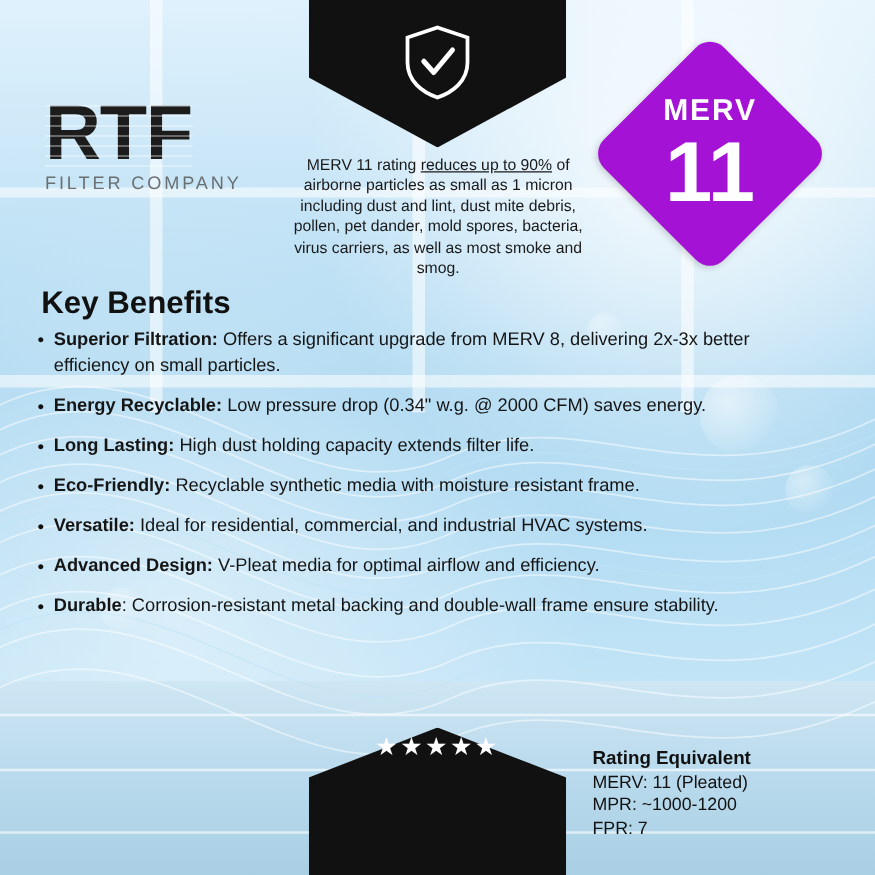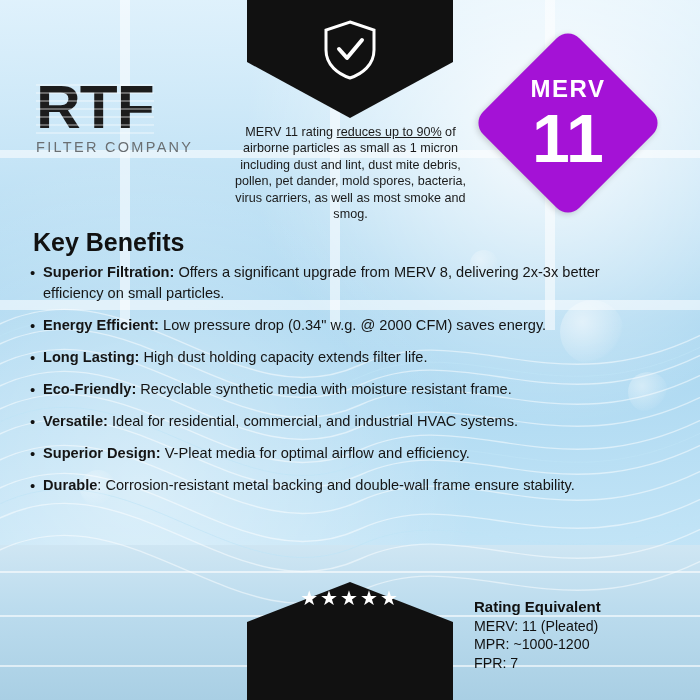--- a/index.html
+++ b/index.html
@@ -345,37 +345,37 @@
 
   <div class="kb-title">Key Benefits</div>
 
   <div class="benefits">
     <div class="benefit">
       <span class="bullet">•</span>
       <span class="b-text"><strong>Superior Filtration:</strong><span> Offers a significant upgrade from MERV 8, delivering 2x-3x better efficiency on small particles.</span></span>
     </div>
     <div class="benefit">
       <span class="bullet">•</span>
-      <span class="b-text"><strong>Energy Efficient:</strong><span> Low pressure drop (0.34" w.g. @ 2000 CFM) saves energy.</span></span>
+      <span class="b-text"><strong>Energy Recyclable:</strong><span> Low pressure drop (0.34" w.g. @ 2000 CFM) saves energy.</span></span>
     </div>
     <div class="benefit">
       <span class="bullet">•</span>
       <span class="b-text"><strong>Long Lasting:</strong><span> High dust holding capacity extends filter life.</span></span>
     </div>
     <div class="benefit">
       <span class="bullet">•</span>
       <span class="b-text"><strong>Eco-Friendly:</strong><span> Recyclable synthetic media with moisture resistant frame.</span></span>
     </div>
     <div class="benefit">
       <span class="bullet">•</span>
       <span class="b-text"><strong>Versatile:</strong><span> Ideal for residential, commercial, and industrial HVAC systems.</span></span>
     </div>
     <div class="benefit">
       <span class="bullet">•</span>
-      <span class="b-text"><strong>Superior Design:</strong><span> V-Pleat media for optimal airflow and efficiency.</span></span>
+      <span class="b-text"><strong>Advanced Design:</strong><span> V-Pleat media for optimal airflow and efficiency.</span></span>
     </div>
     <div class="benefit">
       <span class="bullet">•</span>
       <span class="b-text"><strong>Durable</strong><span>: Corrosion-resistant metal backing and double-wall frame ensure stability.</span></span>
     </div>
   </div>
 
   <div class="bottom-banner"></div>
   <div class="stars">★★★★★</div>
 

